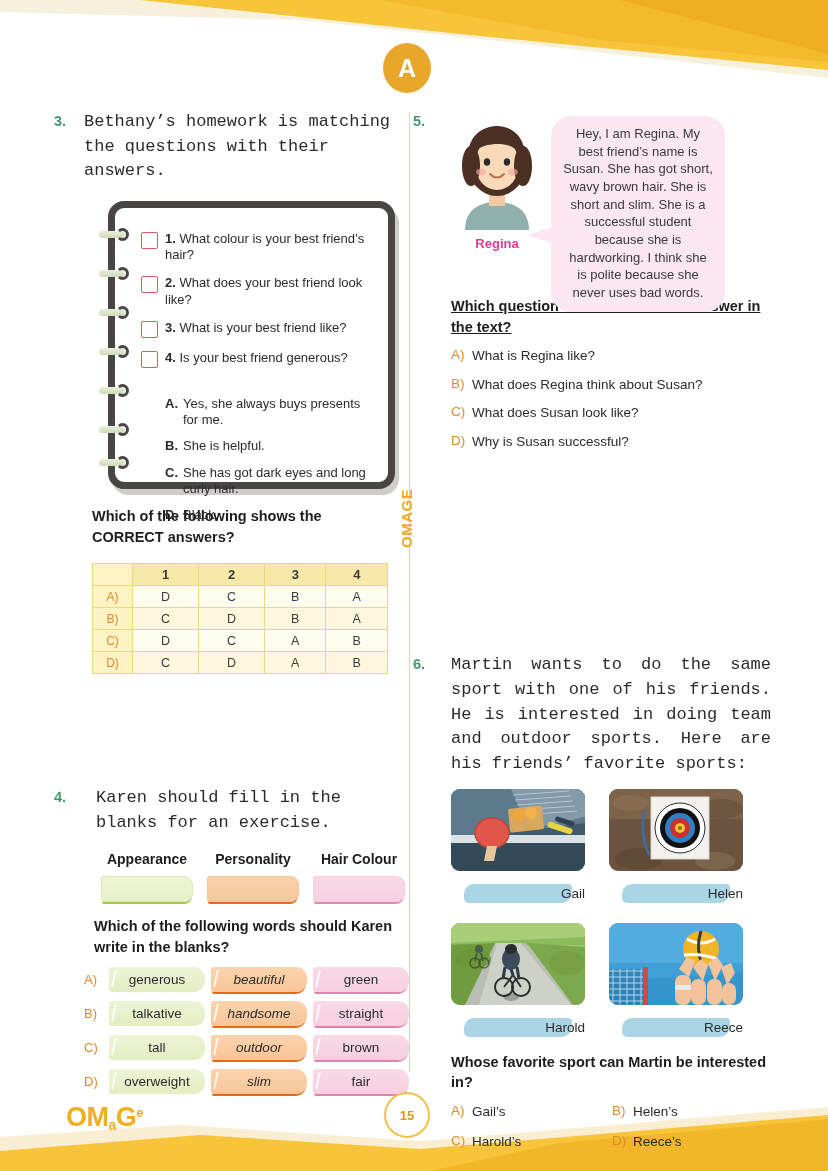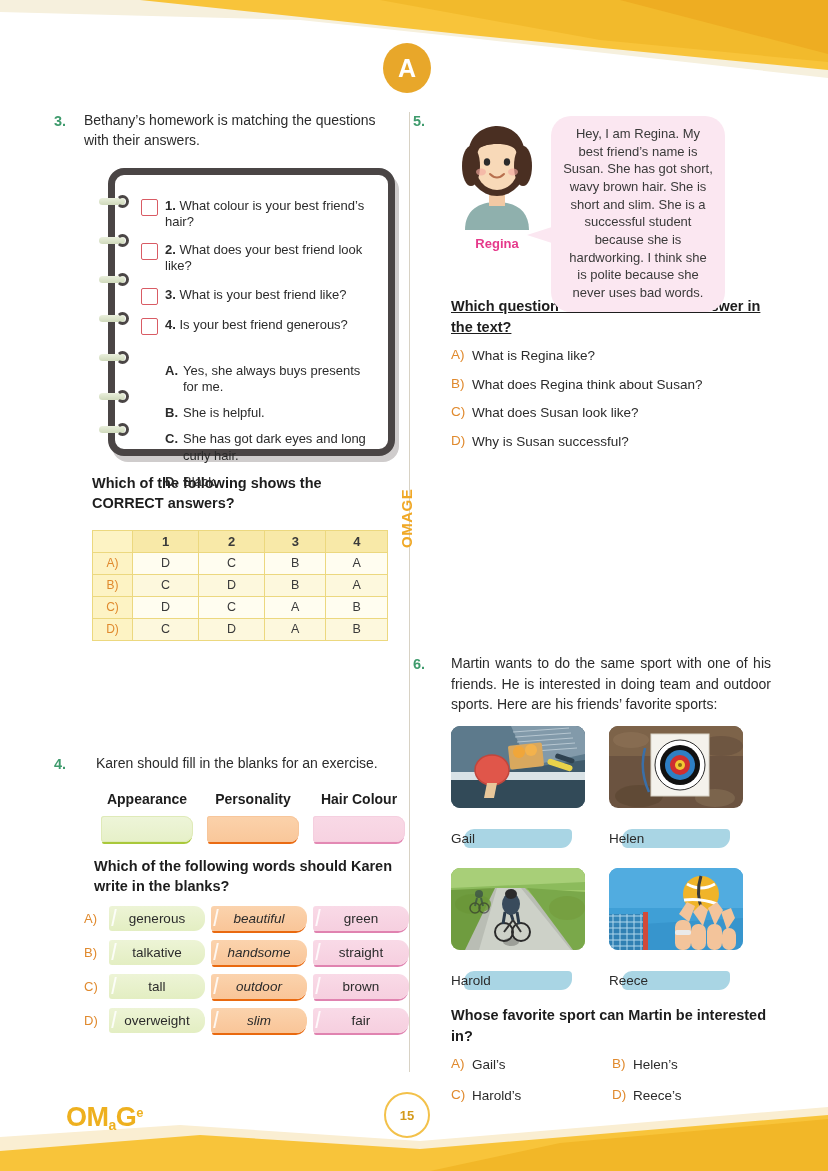--- a/index.html
+++ b/index.html
@@ -47,21 +47,21 @@
     white-space: nowrap;
   }
 
   
   .q-row { display: flex; align-items: flex-start; }
   .q-num {
     width: 30px; flex: 0 0 30px;
     color: #3f9b6d; font-size: 14.5px; font-weight: bold;
     line-height: 1.45; padding-top: 1px;
   }
-  .q-text { font-size: 14px; line-height: 1.45; color: #2b2b2b; }
+  .q-text { font-size: 17px; line-height: 1.45; color: #2b2b2b; font-family: Liberation Mono, monospace; }
   .q-text.justified { text-align: justify; }
 
   .bold-q { font-size: 14.5px; font-weight: bold; line-height: 1.42; color: #1d1d1d; }
 
   
   #notepad {
     position: relative; margin: 17px 0 0 45px;
     width: 296px; height: 295px;
   }
   #notepad-body {
@@ -191,21 +191,21 @@
   
   #sports-grid {
     margin: 12px 0 0 38px; width: 310px;
     display: flex; flex-wrap: wrap; gap: 18px 24px;
   }
   .sport-card { width: 134px; }
   .sport-img {
     width: 134px; height: 82px; border-radius: 9px; overflow: hidden;
     position: relative;
   }
-  .sport-name-wrap { text-align: left; margin-top: 20px; position: relative; height: 22px; }
+  .sport-name-wrap { text-align: right; margin-top: 12px; position: relative; height: 22px; }
   .sport-name-bg {
     position: absolute; left: 50%; top: 1px; transform: translateX(-50%);
     width: 108px; height: 19px;
     background: #a9d5e4; border-radius: 10px 4px 11px 5px;
   }
   .sport-name {
     position: relative; font-size: 13.5px; color: #2b2b2b; line-height: 21px;
   }
 
   

